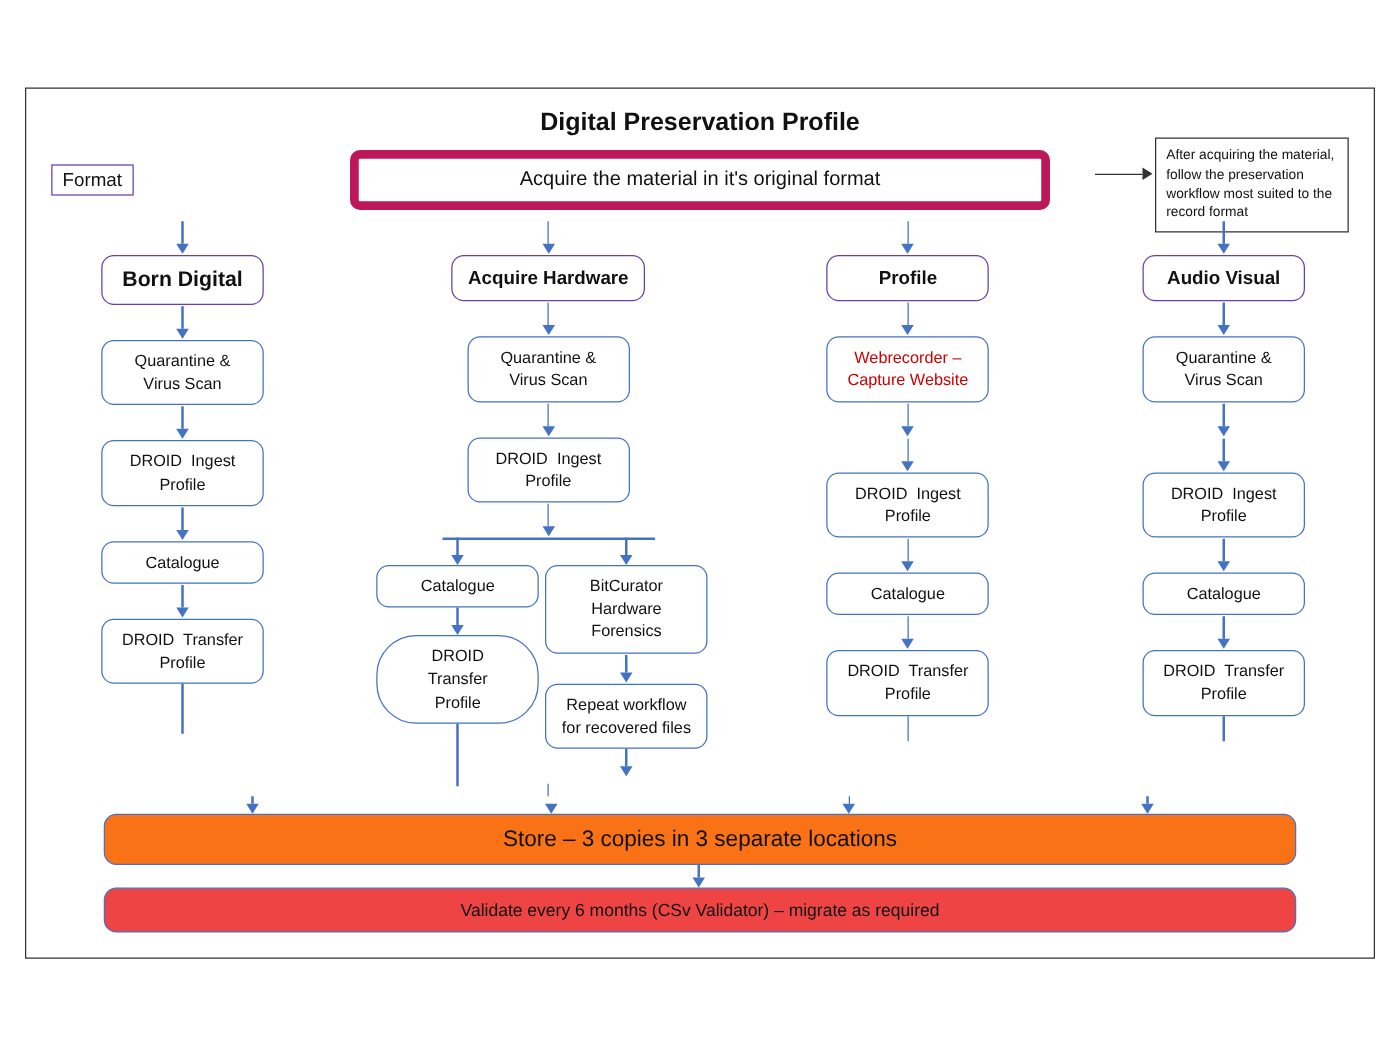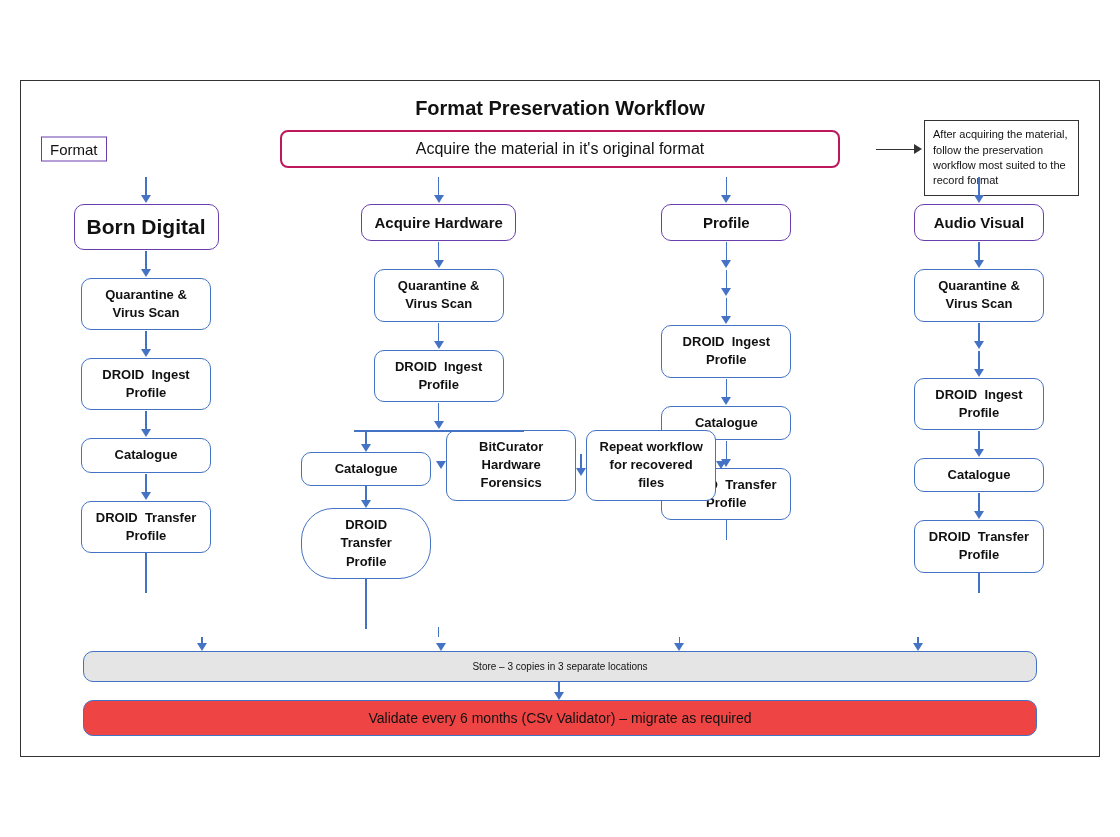--- a/index.html
+++ b/index.html
@@ -28,21 +28,21 @@
     }
     
     .acquire-row {
       display: flex;
       justify-content: center;
       align-items: center;
       margin-bottom: 8px;
       position: relative;
     }
     .acquire-box {
-      border: 2px solid #be185d;
+      border: 7px solid #be185d;
       border-radius: 8px;
       padding: 8px 30px;
       font-size: 16px;
       color: #111;
       background: #fff;
       text-align: center;
       min-width: 560px;
     }
     
     .note-box {
@@ -101,21 +101,20 @@
       border: 1.5px solid #4472c4;
       border-radius: 10px;
       padding: 7px 12px;
       font-size: 13px;
       color: #111;
       background: #fff;
       text-align: center;
       min-width: 130px;
       max-width: 175px;
       line-height: 1.4;
-      font-weight: bold;
     }
     
     .arrow-down {
       display: flex;
       flex-direction: column;
       align-items: center;
       margin: 1px 0;
       color: #4472c4;
       font-size: 18px;
       line-height: 1.1;
@@ -129,23 +128,23 @@
       width: 0;
       height: 0;
       border-left: 5px solid transparent;
       border-right: 5px solid transparent;
       border-top: 8px solid #4472c4;
     }
     .store-box {
       border: 1.5px solid #4472c4;
       border-radius: 10px;
       padding: 9px 20px;
-      font-size: 10px;
-      color: #111;
-      background: #e5e5e5;
+      font-size: 18px;
+      color: #111;
+      background: #f97316;
       text-align: center;
       width: 92%;
     }
     .validate-box {
       border: 1.5px solid #4472c4;
       border-radius: 10px;
       padding: 9px 20px;
       font-size: 14px;
       color: #111;
       background: #ef4444;
@@ -174,42 +173,42 @@
       border-top: 5px solid transparent;
       border-bottom: 5px solid transparent;
       border-left: 8px solid #333;
     }
   </style>
 </head>
 <body>
 
 <div class="diagram-container">
 
-  <div class="main-title">Format Preservation Workflow</div>
+  <div class="main-title">Digital Preservation Profile</div>
 
   <div class="acquire-row">
     <div class="format-label">Format</div>
     <div class="acquire-box">Acquire the material in it's original format</div>
 
     <div class="note-arrow">
       <div class="note-arrow-line"></div>
       <div class="note-arrow-head"></div>
     </div>
 
     <div class="note-box">After acquiring the material, follow the preservation workflow most suited to the record format</div>
   </div>
 
   <div class="columns-row">
 
     <div class="column" style="width:210px;">
       <div class="arrow-down">
           <div class="arrow-line"></div>
           <div class="arrow-head-down"></div>
         </div>
-      <div class="flow-box col-header" style="font-size:21px;font-weight:bold;border-color:#6a3fad;">Born Digital</div>
+      <div class="flow-box col-header" style="font-size:17px;font-weight:bold;border-color:#6a3fad;">Born Digital</div>
       <div class="arrow-down">
           <div class="arrow-line"></div>
           <div class="arrow-head-down"></div>
         </div>
       <div class="flow-box">Quarantine &amp;<br>Virus Scan</div>
       <div class="arrow-down">
           <div class="arrow-line"></div>
           <div class="arrow-head-down"></div>
         </div>
       <div class="flow-box">DROID&nbsp; Ingest<br>Profile</div>
@@ -255,25 +254,25 @@
         <div style="position:absolute;top:0;left:50px;right:50px;height:1.5px;background:#4472c4;"></div>
 
         <div style="display:flex;flex-direction:column;align-items:center;width:110px;">
           <div style="width:1.5px;height:14px;background:#4472c4;"></div>
           <div class="arrow-head-down"></div>
           <div class="flow-box">Catalogue</div>
           <div style="display:flex;flex-direction:column;align-items:center;">
             <div style="width:1.5px;height:14px;background:#4472c4;"></div>
             <div class="arrow-head-down"></div>
           </div>
-          <div class="flow-box" style="font-weight:bold;border-radius:32px;">DROID<br>Transfer<br>Profile</div>
+          <div class="flow-box" style="font-weight:normal;border-radius:32px;">DROID<br>Transfer<br>Profile</div>
           <div style="width:1.5px;height:50px;background:#4472c4;"></div>
         </div>
 
-        <div style="display:flex;flex-direction:row;align-items:center;width:130px;">
+        <div style="display:flex;flex-direction:column;align-items:center;width:130px;">
           <div style="width:1.5px;height:14px;background:#4472c4;"></div>
           <div class="arrow-head-down"></div>
           <div class="flow-box">BitCurator<br>Hardware Forensics</div>
           <div class="arrow-down">
               <div class="arrow-line" style="height:14px;"></div>
               <div class="arrow-head-down"></div>
             </div>
           <div class="flow-box">Repeat workflow<br>for recovered files</div>
           <div style="width:1.5px;height:14px;background:#4472c4;"></div>
           <div class="arrow-head-down"></div>
@@ -286,20 +285,21 @@
     <div class="column" style="width:200px;">
       <div class="arrow-down">
           <div class="arrow-line"></div>
           <div class="arrow-head-down"></div>
         </div>
       <div class="flow-box col-header" style="font-size:15px;font-weight:bold;border-color:#6a3fad;">Profile</div>
       <div class="arrow-down">
           <div class="arrow-line"></div>
           <div class="arrow-head-down"></div>
         </div>
+      <div class="flow-box"><span class="red-text">Webrecorder –<br>Capture Website</span></div>
       <div class="arrow-down">
           <div class="arrow-line"></div>
           <div class="arrow-head-down"></div>
         </div>
       <div class="arrow-down">
           <div class="arrow-line"></div>
           <div class="arrow-head-down"></div>
         </div>
       <div class="flow-box">DROID&nbsp; Ingest<br>Profile</div>
       <div class="arrow-down">

